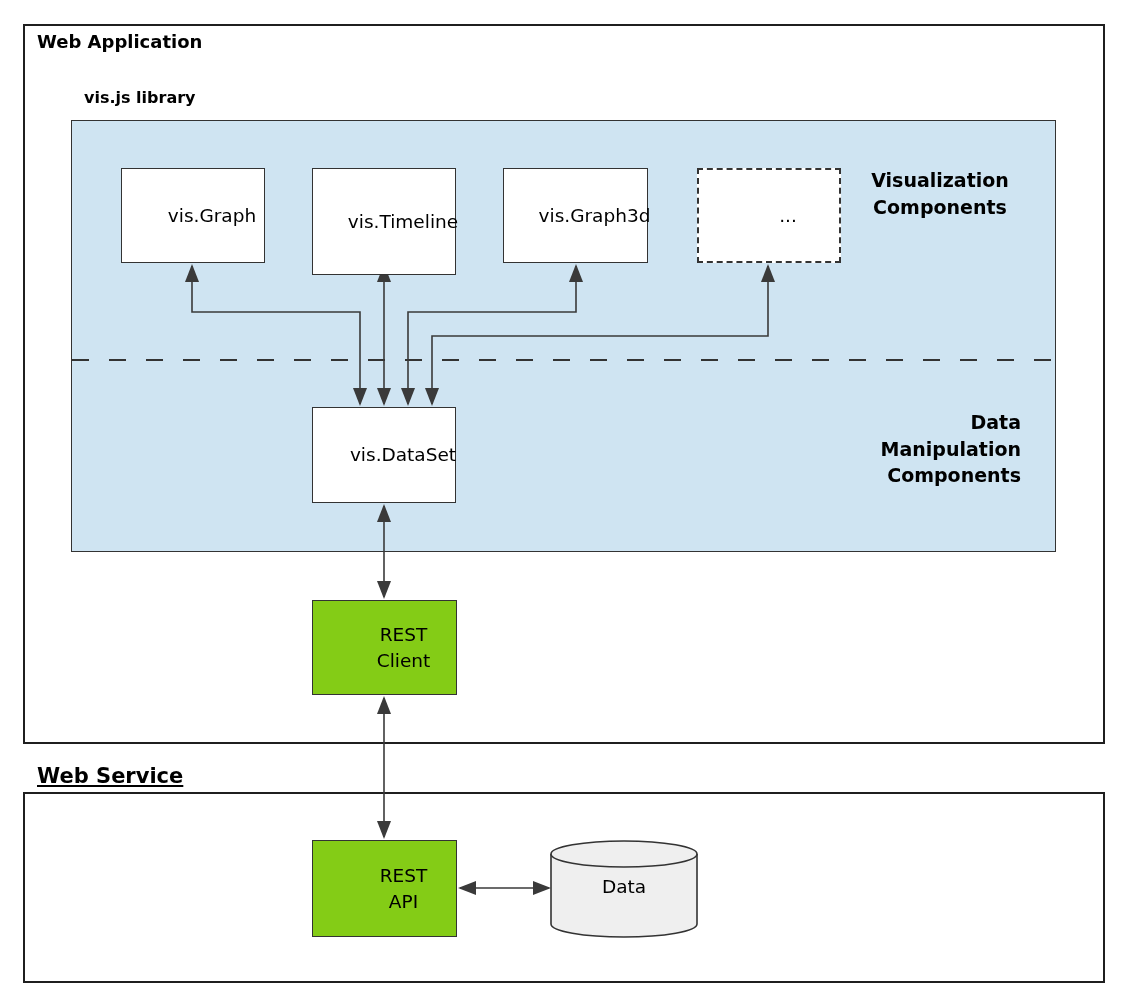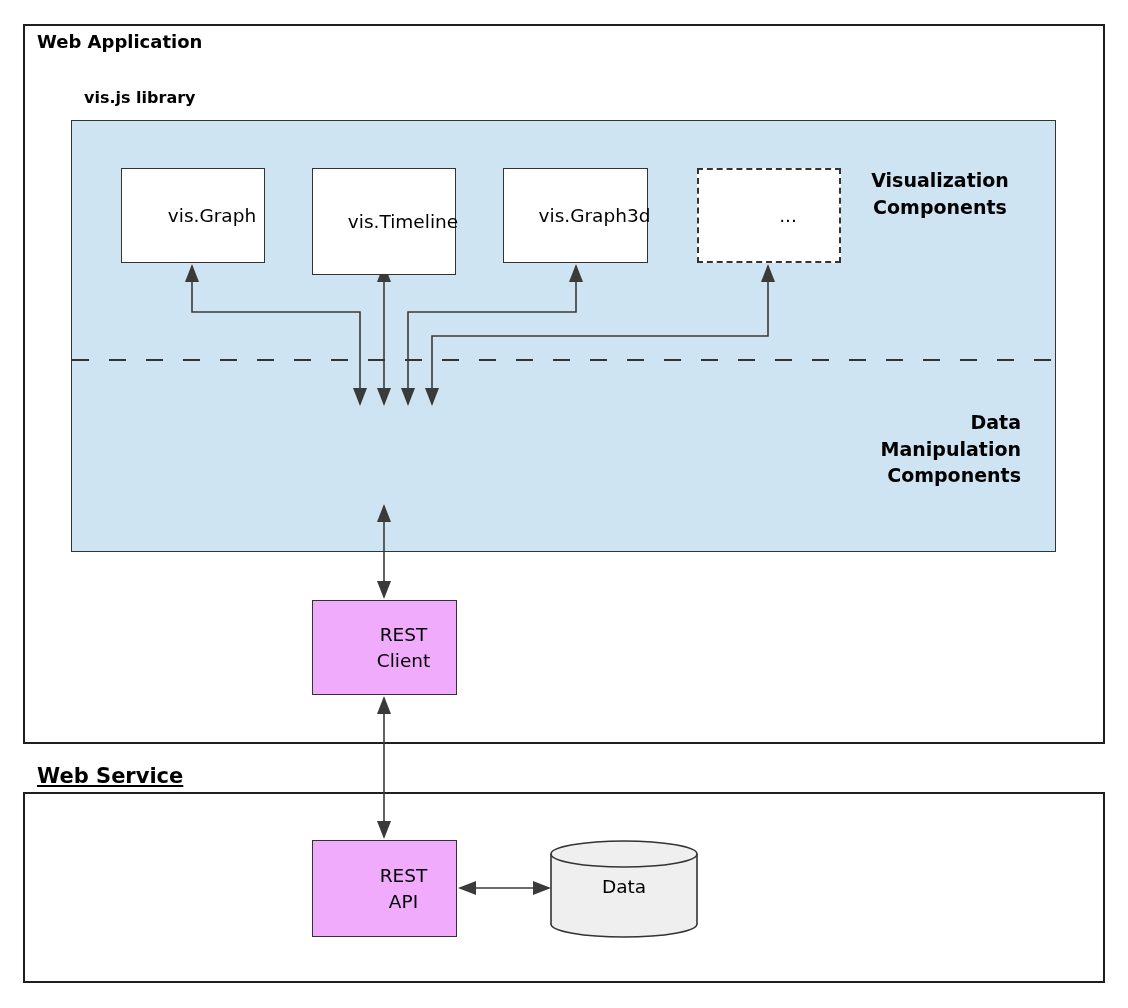--- a/index.html
+++ b/index.html
@@ -55,21 +55,21 @@
     border: 1.6px solid #333333;
     display: flex;
     align-items: center;
     justify-content: center;
     text-align: center;
     font-size: 18.5px;
     line-height: 26px;
     white-space: pre-line;
     padding-left: 38px;
   }
-  .node.gray { background: #f0abfc; }
+  .node.gray { background: #84cc16; }
   .node.dashed { border: 2px dashed #333333; }
 
   #node-graph    { left: 121px; top: 168px; width: 144px; height: 95px; }
   #node-timeline { left: 312px; top: 168px; width: 144px; height: 107px; }
   #node-graph3d  { left: 503px; top: 168px; width: 145px; height: 95px; }
   #node-more     { left: 697px; top: 168px; width: 144px; height: 95px; }
   #node-dataset  { left: 312px; top: 407px; width: 144px; height: 96px; }
   #node-restclient { left: 312px; top: 600px; width: 145px; height: 95px; }
   #node-restapi  { left: 312px; top: 840px; width: 145px; height: 97px; }
 
@@ -155,20 +155,21 @@
       <path class="conn" d="M460,888 H549"></path>
       <polygon class="head" points="458,888 476,881 476,895"></polygon>
       <polygon class="head" points="551,888 533,881 533,895"></polygon>
     </g>
   </svg>
 
   <div class="node" id="node-graph">vis.Graph</div>
   <div class="node" id="node-timeline">vis.Timeline</div>
   <div class="node" id="node-graph3d">vis.Graph3d</div>
   <div class="node dashed" id="node-more">...</div>
+  <div class="node" id="node-dataset">vis.DataSet</div>
   <div class="node gray" id="node-restclient">REST
 Client</div>
   <div class="node gray" id="node-restapi">REST
 API</div>
 
   <svg id="datastore-svg" width="152" height="102" viewBox="0 0 152 102">
     <path class="cyl" d="M3,16 L3,86 A73,13 0 0 0 149,86 L149,16"></path>
     <ellipse class="cyl" cx="76" cy="16" rx="73" ry="13"></ellipse>
   </svg>
   <div id="datastore-label">Data</div>

